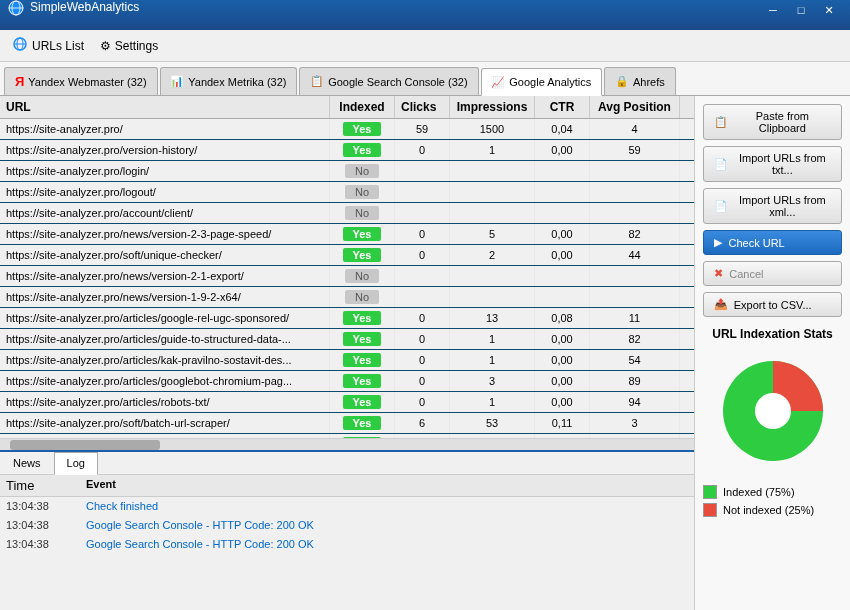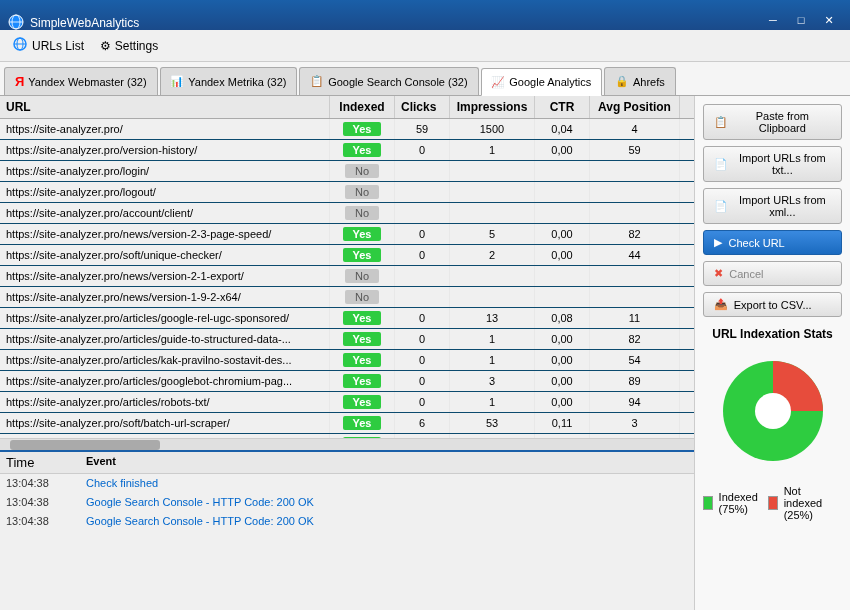--- a/index.html
+++ b/index.html
@@ -1,19 +1,19 @@
 <!DOCTYPE html>
 <html><head>
   <meta charset="utf-8">
   <style>
     * { box-sizing: border-box; margin: 0; padding: 0; }
     body { font-family: 'Segoe UI', Tahoma, Geneva, Verdana, sans-serif; font-size: 12px; background: #f0f0f0; width: 850px; height: 610px; overflow: hidden; }
 
     
-    .title-bar { background: linear-gradient(to bottom, #1a5fa8, #1a4a8a); height: 30px; display: flex; align-items: flex-end; padding: 0 8px; color: white; user-select: none; }
+    .title-bar { background: linear-gradient(to bottom, #1a5fa8, #1a4a8a); height: 30px; display: flex; align-items: flex-start; padding: 0 8px; color: white; user-select: none; }
     .title-bar-icon { width: 16px; height: 16px; margin-right: 6px; }
     .title-bar-title { flex: 1; font-size: 12px; }
     .title-bar-controls { display: flex; gap: 2px; }
     .title-bar-btn { width: 26px; height: 20px; display: flex; align-items: center; justify-content: center; color: white; font-size: 11px; cursor: pointer; border: none; background: transparent; }
 
     
     .menu-bar { background: #f0f0f0; height: 32px; display: flex; align-items: center; padding: 0 4px; border-bottom: 1px solid #ccc; }
     .menu-item { display: flex; align-items: center; padding: 4px 8px; cursor: pointer; border-radius: 3px; gap: 4px; font-size: 12px; }
 
     
@@ -74,21 +74,21 @@
     
     .right-panel { width: 185px; display: flex; flex-direction: column; padding: 8px; gap: 6px; background: #f8f8f8; }
     .action-btn { display: flex; align-items: center; justify-content: flex-start; padding: 5px 10px; background: linear-gradient(to bottom, #f8f8f8, #e0e0e0); border: 1px solid #aaa; border-radius: 3px; cursor: pointer; font-size: 11px; gap: 6px; width: 100%; }
     .action-btn.primary { background: linear-gradient(to bottom, #3a8ae0, #1a6abf); color: white; border-color: #1a5fa8; }
     .action-btn.danger { background: linear-gradient(to bottom, #f8f8f8, #e0e0e0); color: #888; }
 
     .stats-title { text-align: center; font-size: 12px; font-weight: bold; margin-top: 4px; }
 
     
     .pie-container { display: flex; justify-content: center; margin: 4px 0; }
-    .pie-legend { display: flex; flex-direction: row; gap: 4px; margin-top: 4px; }
+    .pie-legend { display: flex; flex-direction: column; gap: 4px; margin-top: 4px; }
     .legend-item { display: flex; align-items: center; gap: 6px; font-size: 11px; }
     .legend-color { width: 14px; height: 14px; border: 1px solid #999; }
   </style>
 </head>
 <body>
 
 <div class="title-bar">
   <div class="title-bar-icon">
     <svg width="16" height="16" viewBox="0 0 16 16">
       <circle cx="8" cy="8" r="7" fill="#1a8aff" stroke="white" stroke-width="1"></circle>
@@ -323,20 +323,24 @@
         </div>
     </div>
 
     <div class="scroll-bar-area">
       <div class="scroll-track">
         <div class="scroll-thumb"></div>
       </div>
     </div>
 
     <div class="bottom-panel">
+      <div class="log-tabs">
+        <div class="log-tab">News</div>
+        <div class="log-tab active">Log</div>
+      </div>
       <div class="log-content">
         <div class="log-header">
           <div class="log-col-time">Time</div>
           <div class="log-col-event">Event</div>
           <div style="width:14px;"></div>
         </div>
         <div class="log-body" id="log-body">
 
         <div class="log-row">
     <div class="log-cell-time">13:04:38</div>

